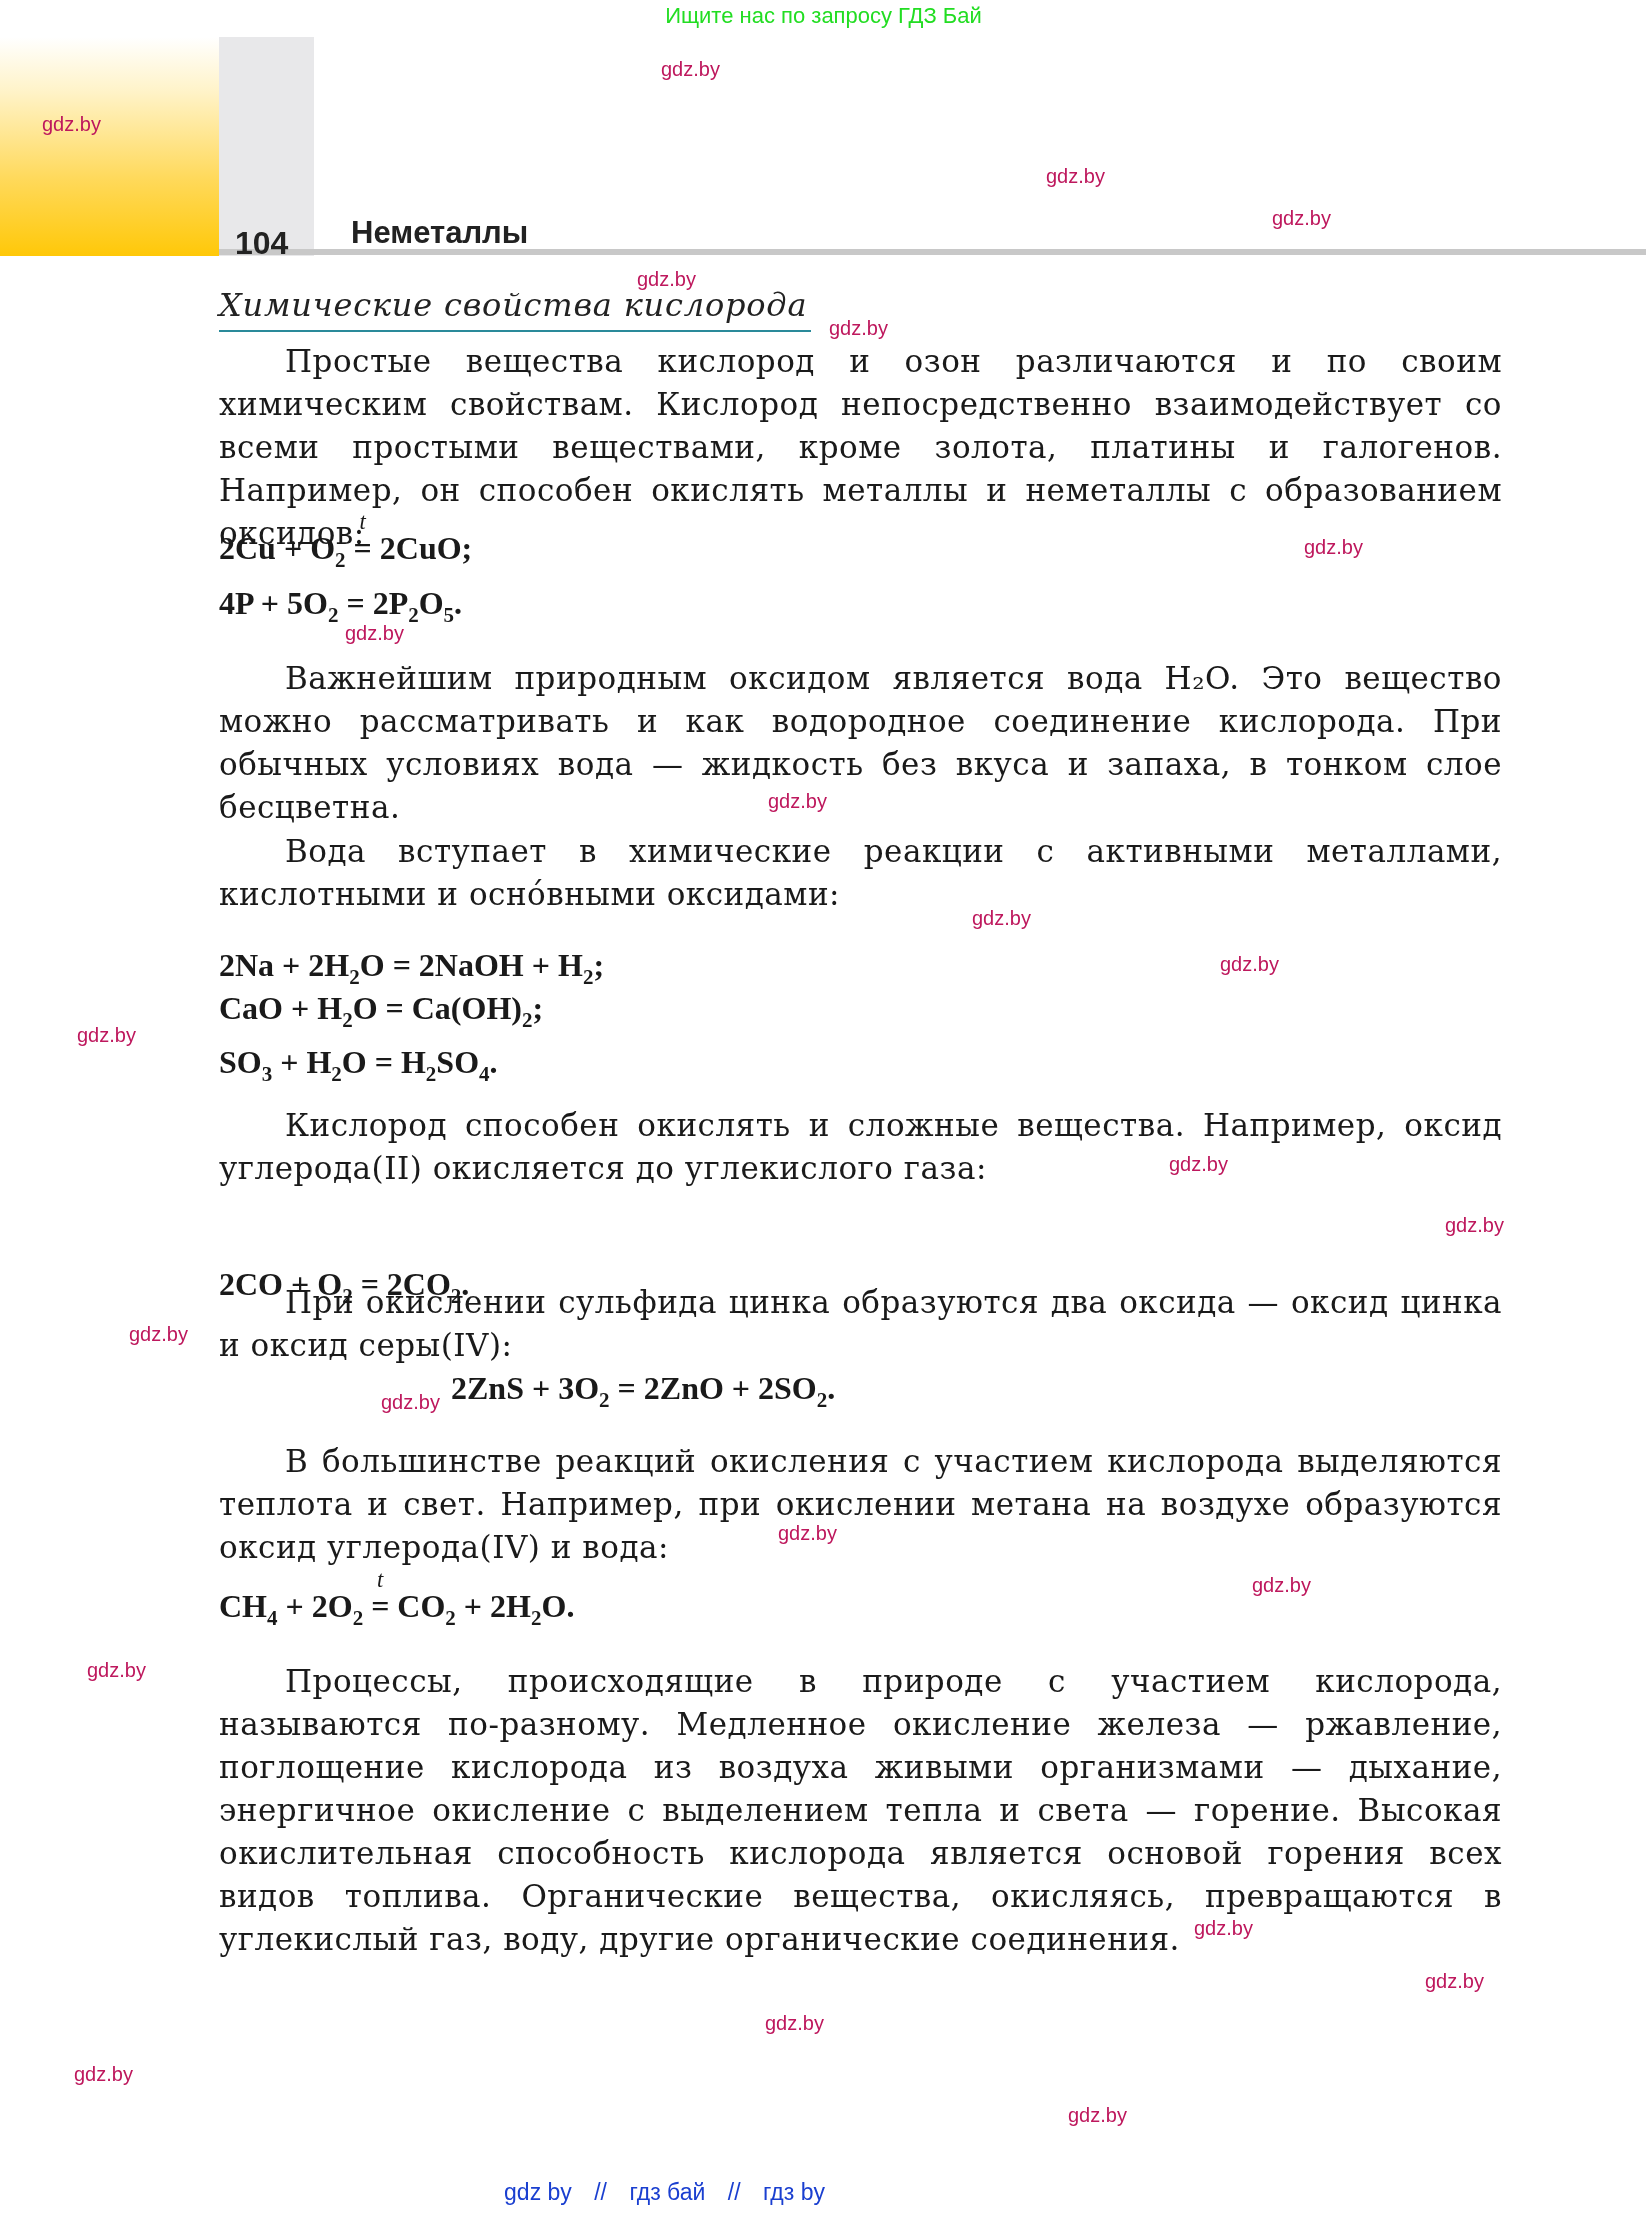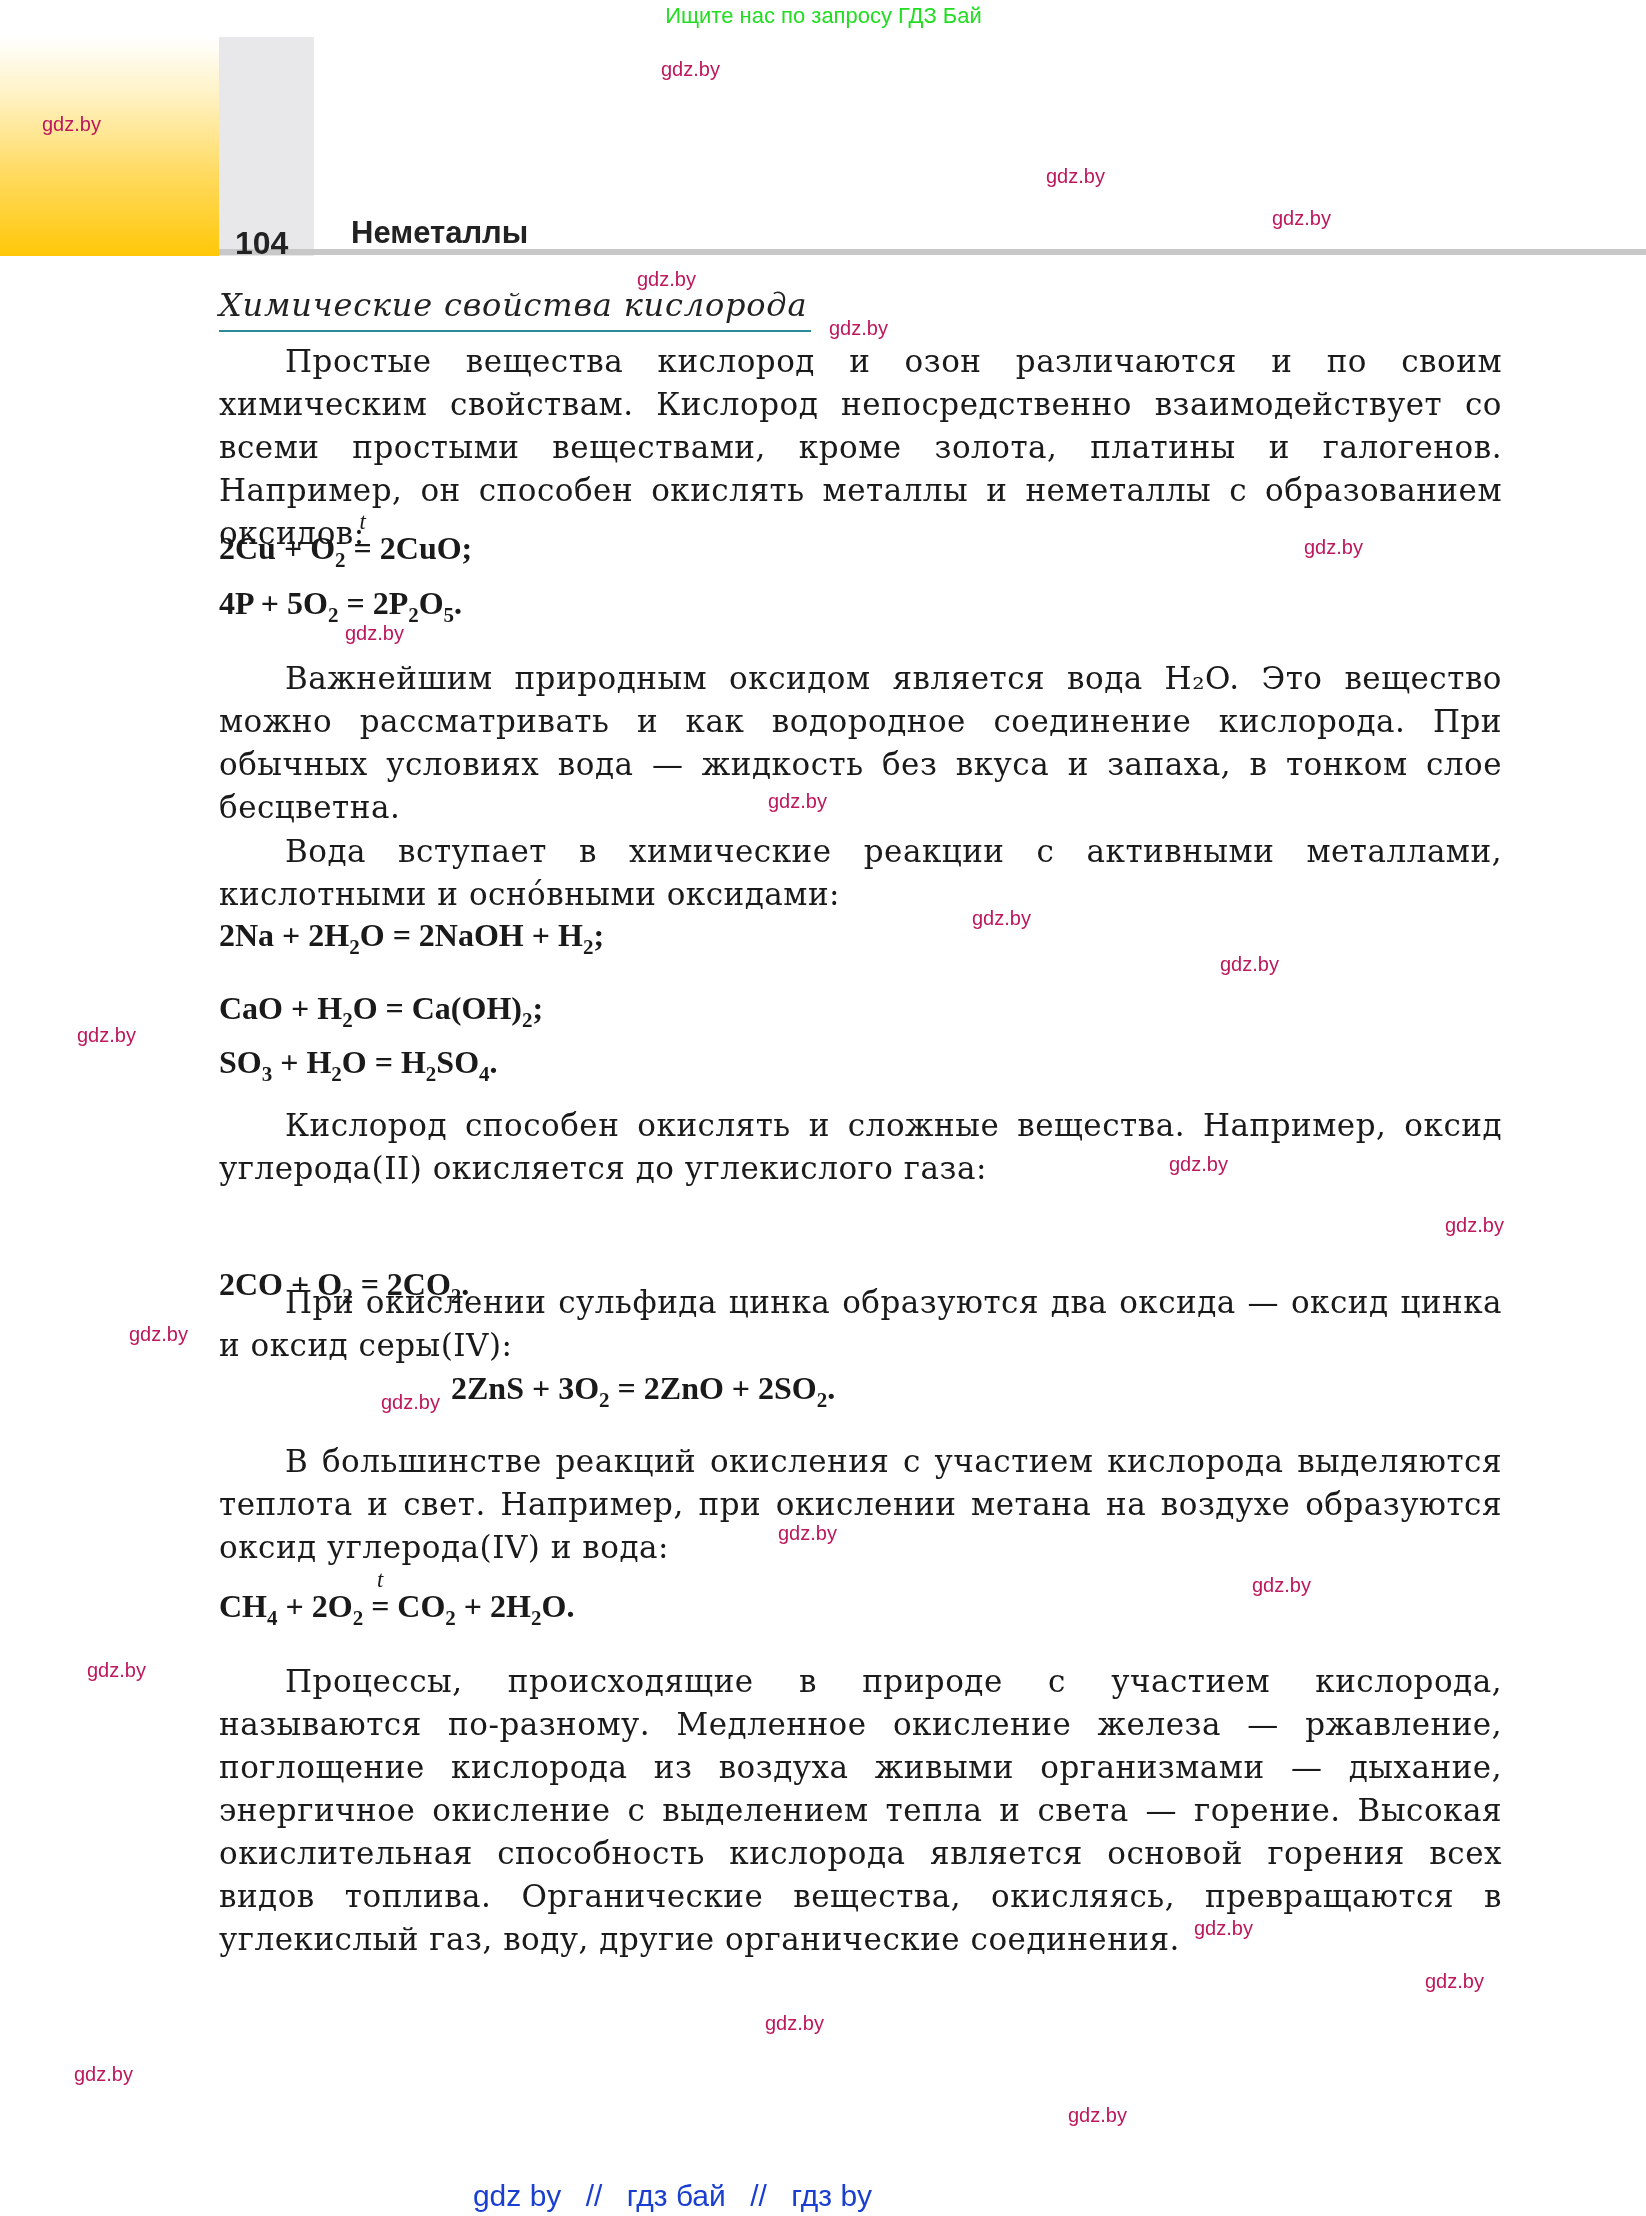--- a/index.html
+++ b/index.html
@@ -12,21 +12,21 @@
   .chapter{position:absolute;left:351px;top:215px;font-family:"Liberation Sans",sans-serif;font-weight:bold;font-size:31px;color:#222;}
   .section-title{position:absolute;left:219px;top:286px;font-family:"DejaVu Serif",serif;font-style:italic;font-size:32px;color:#222;letter-spacing:0.8px;}
   .section-rule{position:absolute;left:219px;top:330px;width:592px;height:2.4px;background:#2a8a9a;}
   .para{position:absolute;left:219px;width:1283px;font-size:31px;line-height:43px;text-align:justify;text-align-last:left;letter-spacing:0.5px;}
   .para .indent{display:inline-block;width:66px;}
   .eq{position:absolute;left:219px;width:1283px;text-align:left;font-weight:bold;font-size:32px;font-family:"Liberation Serif",serif;}
   .eq sub{font-size:21px;vertical-align:-8px;line-height:0;}
   .eq .teq{position:relative;display:inline-block;}
   .eq .teq .t{position:absolute;left:50%;top:-21px;transform:translateX(-50%);font-style:italic;font-weight:normal;font-size:22.6px;}
   .wm{position:absolute;font-family:"Liberation Sans",sans-serif;font-size:20px;color:#be185d;}
-  .footer{position:absolute;top:2179px;left:8px;width:1329px;text-align:center;font-family:"Liberation Sans",sans-serif;font-size:30px;color:#1a3fd0;}
+  .footer{position:absolute;top:2179px;left:0;width:1329px;text-align:center;font-family:"Liberation Sans",sans-serif;font-size:23px;color:#1a3fd0;}
   .footer span{margin:0 8px;}
 </style>
 </head>
 <body>
 
 <div class="top-banner">Ищите нас по запросу ГДЗ Бай</div>
 
 <div class="yellow-tab"></div>
 <div class="gray-tab"></div>
 <div class="header-rule"></div>
@@ -38,21 +38,21 @@
 
 <div class="para" style="top:340px"><span class="indent"></span><span>Простые вещества кислород и озон различаются и по своим химическим свойствам. Кислород непосредственно взаимодействует со всеми простыми веществами, кроме золота, платины и галогенов. Например, он способен окислять металлы и неметаллы с образованием оксидов:</span></div>
 
 <div class="eq" style="top:530px"><span>2Cu + O</span><sub>2</sub> <span class="teq"><span class="t">t</span>=</span> <span>2CuO;</span></div>
 <div class="eq" style="top:585px"><span>4P + 5O</span><sub>2</sub><span> = 2P</span><sub>2</sub><span>O</span><sub>5</sub><span>.</span></div>
 
 <div class="para" style="top:657px"><span class="indent"></span><span>Важнейшим природным оксидом является вода H₂O. Это вещество можно рассматривать и как водородное соединение кислорода. При обычных условиях вода — жидкость без вкуса и запаха, в тонком слое бесцветна.</span></div>
 
 <div class="para" style="top:830px"><span class="indent"></span><span>Вода вступает в химические реакции с активными металлами, кислотными и осно́вными оксидами:</span></div>
 
-<div class="eq" style="top:917px"><span>2Na + 2H</span><sub>2</sub><span>O = 2NaOH + H</span><sub>2</sub><span>;</span></div>
+<div class="eq" style="top:947px"><span>2Na + 2H</span><sub>2</sub><span>O = 2NaOH + H</span><sub>2</sub><span>;</span></div>
 <div class="eq" style="top:990px"><span>CaO + H</span><sub>2</sub><span>O = Ca(OH)</span><sub>2</sub><span>;</span></div>
 <div class="eq" style="top:1044px"><span>SO</span><sub>3</sub><span> + H</span><sub>2</sub><span>O = H</span><sub>2</sub><span>SO</span><sub>4</sub><span>.</span></div>
 
 <div class="para" style="top:1104px"><span class="indent"></span><span>Кислород способен окислять и сложные вещества. Например, оксид углерода(II) окисляется до углекислого газа:</span></div>
 <div class="eq" style="top:1266px"><span>2CO + O</span><sub>2</sub><span> = 2CO</span><sub>2</sub><span>.</span></div>
 
 <div class="para" style="top:1281px"><span class="indent"></span><span>При окислении сульфида цинка образуются два оксида — оксид цинка и оксид серы(IV):</span></div>
 <div class="eq" style="top:1370px;left:451px;width:999px"><span>2ZnS + 3O</span><sub>2</sub><span> = 2ZnO + 2SO</span><sub>2</sub><span>.</span></div>
 
 <div class="para" style="top:1440px"><span class="indent"></span><span>В большинстве реакций окисления с участием кислорода выделяются теплота и свет. Например, при окислении метана на воздухе образуются оксид углерода(IV) и вода:</span></div>

